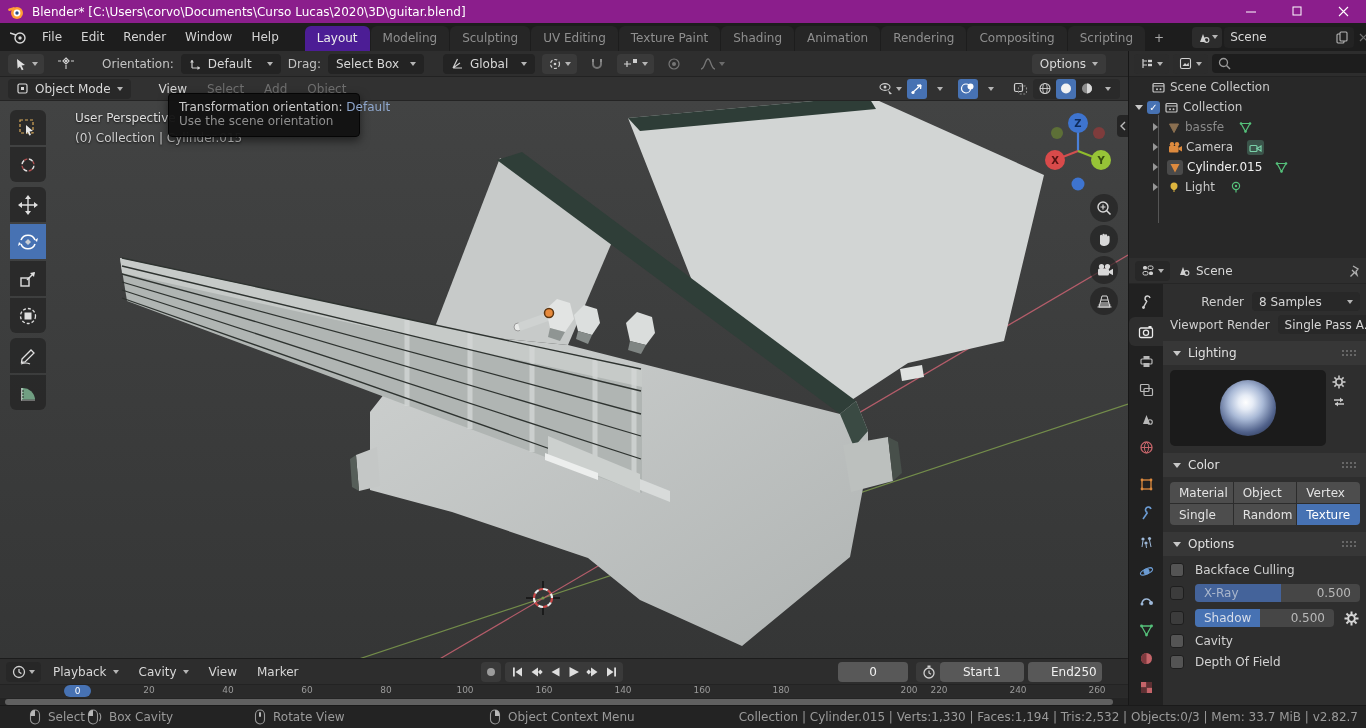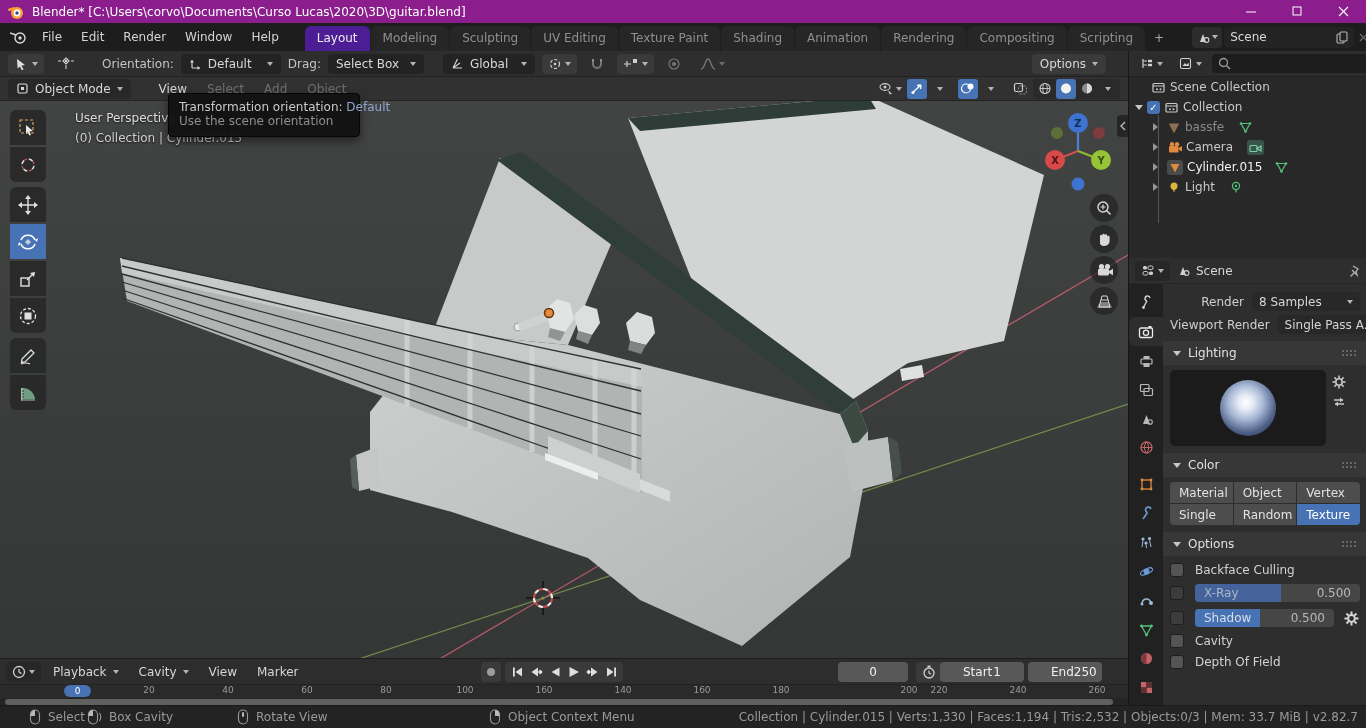--- a/index.html
+++ b/index.html
@@ -1068,21 +1068,21 @@
     <span>Select</span>
   </span>
   <span class="hint" style="left:86px">
     <svg width="17" height="16">
         <rect x="2.5" y="1" width="9" height="14" rx="4.5" fill="none" stroke="#9a9a9a" stroke-width="1.1"></rect>
         <path d="M7 1 a4.5 4.5 0 0 0 -4.5 4.5 V7 H7 Z" fill="#b8b8b8"></path>
         <path d="M13.5 4 q2.5 4 0 8" fill="none" stroke="#9a9a9a" stroke-width="1.1"></path>
       </svg>
     <span>Box Cavity</span>
   </span>
-  <span class="hint" style="left:236px">
+  <span class="hint" style="left:253px">
     <svg width="14" height="16">
         <rect x="2.5" y="1" width="9" height="14" rx="4.5" fill="none" stroke="#9a9a9a" stroke-width="1.1"></rect>
         <rect x="6" y="3" width="2" height="5" rx="1" fill="#b8b8b8"></rect>
       </svg>
     <span>Rotate View</span>
   </span>
   <span class="hint" style="left:488px">
     <svg width="14" height="16">
         <rect x="2.5" y="1" width="9" height="14" rx="4.5" fill="none" stroke="#9a9a9a" stroke-width="1.1"></rect>
         <path d="M7 1 a4.5 4.5 0 0 1 4.5 4.5 V7 H7 Z" fill="#b8b8b8"></path>

